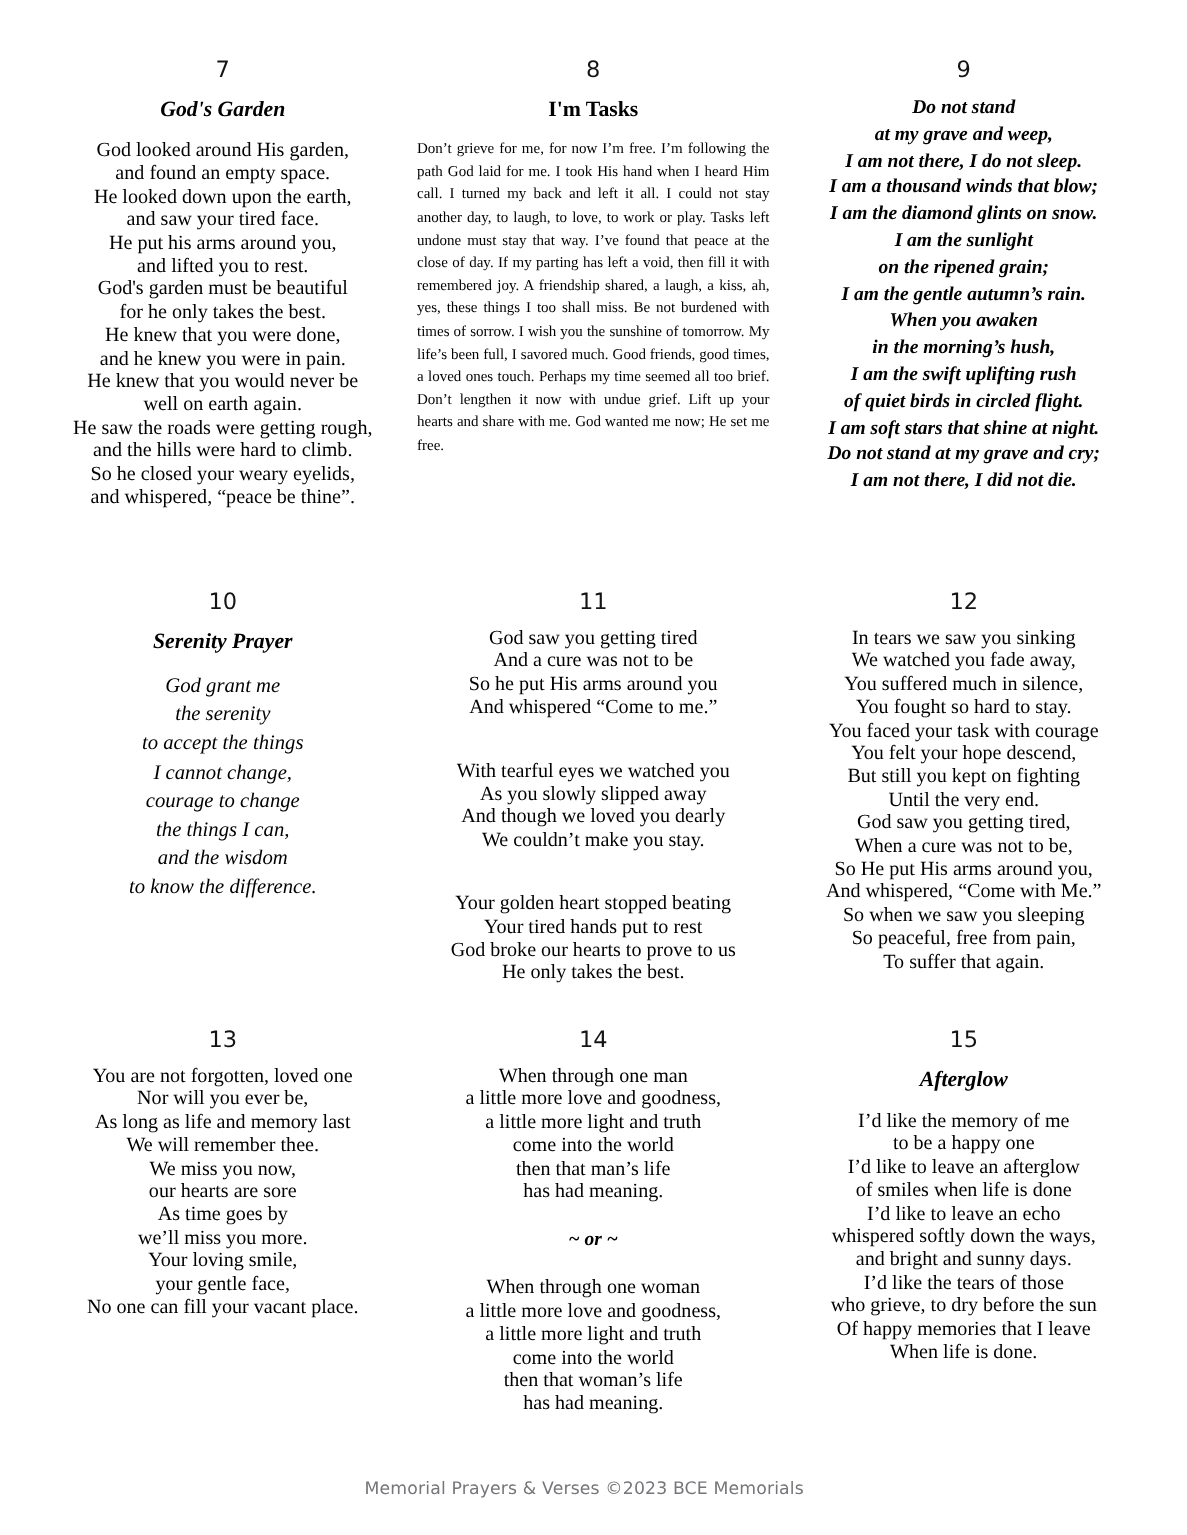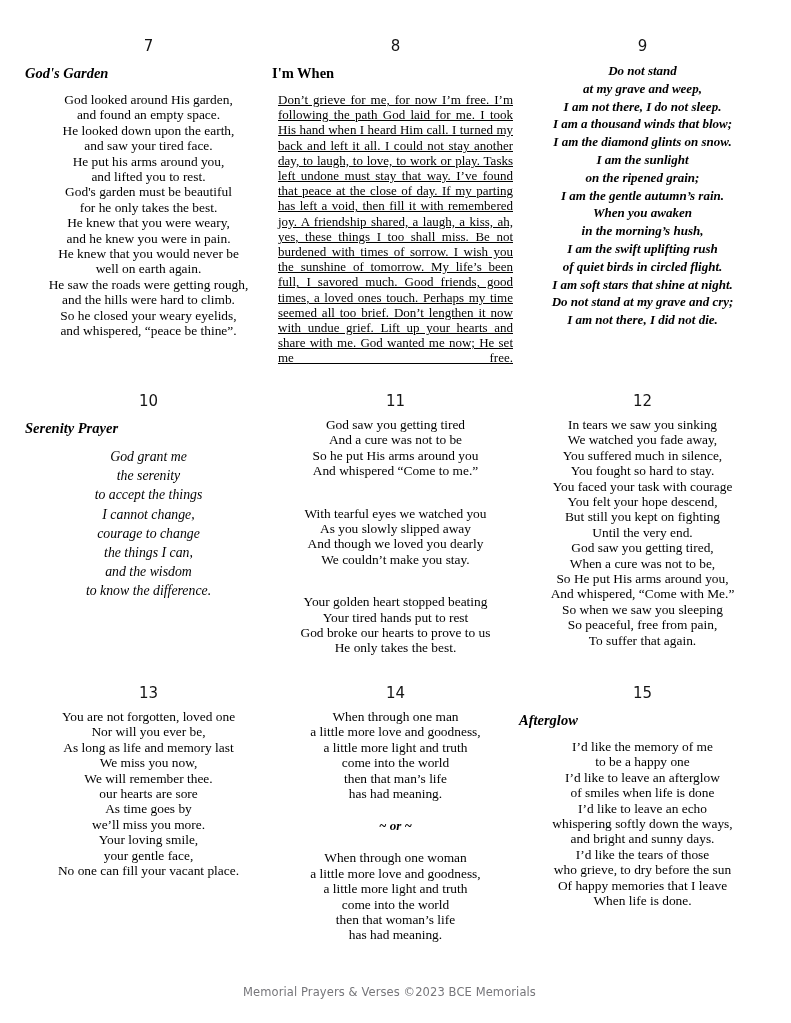--- a/index.html
+++ b/index.html
@@ -38,20 +38,21 @@
   .poem-number {
     font-family: "DejaVu Sans", sans-serif;
     font-size: 15px;
     text-align: center;
     color: #141414;
     letter-spacing: 0px;
     margin: 0 0 6px 0;
     line-height: 20px;
   }
   .poem-title {
+    text-align: center;
     font-size: 14.5px;
     margin: 8px 0 10px 0;
     line-height: 18px;
   }
   .poem-title.italic-bold {
     font-style: italic;
     font-weight: bold;
   }
   .poem-title.upright-bold {
     font-style: normal;
@@ -61,23 +62,22 @@
     font-size: 13.4px;
     line-height: 15.4px;
     text-align: center;
     margin: 0;
   }
   .poem-body.justified {
     text-align: justify;
     text-align-last: justify;
     padding: 0 6px;
     line-height: 15.2px;
-    font-size: 13px;
+    font-size: 10px;
     margin-top: 10px;
-    text-decoration: underline;
   }
   .poem-body.bold-italic {
     font-weight: bold;
     font-style: italic;
     font-size: 13px;
     line-height: 17.8px;
   }
   .poem-body.italic {
     font-style: italic;
     font-size: 13.8px;
@@ -123,34 +123,34 @@
         <div class="poem-body">
           <div class="stanza">
             <span class="line">God looked around His garden,</span>
             <span class="line">and found an empty space.</span>
             <span class="line">He looked down upon the earth,</span>
             <span class="line">and saw your tired face.</span>
             <span class="line">He put his arms around you,</span>
             <span class="line">and lifted you to rest.</span>
             <span class="line">God's garden must be beautiful</span>
             <span class="line">for he only takes the best.</span>
-            <span class="line">He knew that you were weary,</span>
+            <span class="line">He knew that you were done,</span>
             <span class="line">and he knew you were in pain.</span>
             <span class="line">He knew that you would never be</span>
             <span class="line">well on earth again.</span>
             <span class="line">He saw the roads were getting rough,</span>
             <span class="line">and the hills were hard to climb.</span>
             <span class="line">So he closed your weary eyelids,</span>
             <span class="line">and whispered, “peace be thine”.</span>
           </div>
         </div>
       </div>
       <div class="cell">
         <div class="poem-number">8</div>
-        <div class="poem-title upright-bold">I'm When</div>
+        <div class="poem-title upright-bold">I'm Tasks</div>
         <div class="poem-body justified">Don’t grieve for me, for now I’m free. I’m following the path God laid for me. I took His hand when I heard Him call. I turned my back and left it all. I could not stay another day, to laugh, to love, to work or play. Tasks left undone must stay that way. I’ve found that peace at the close of day. If my parting has left a void, then fill it with remembered joy. A friendship shared, a laugh, a kiss, ah, yes, these things I too shall miss. Be not burdened with times of sorrow. I wish you the sunshine of tomorrow. My life’s been full, I savored much. Good friends, good times, a loved ones touch. Perhaps my time seemed all too brief. Don’t lengthen it now with undue grief. Lift up your hearts and share with me. God wanted me now; He set me free.</div>
       </div>
       <div class="cell">
         <div class="poem-number">9</div>
         <div class="poem-body bold-italic">
           <div class="stanza">
             <span class="line">Do not stand</span>
             <span class="line">at my grave and weep,</span>
             <span class="line">I am not there, I do not sleep.</span>
             <span class="line">I am a thousand winds that blow;</span>
@@ -229,22 +229,22 @@
           </div>
         </div>
       </div>
       <div class="cell">
         <div class="poem-number">13</div>
         <div class="poem-body">
           <div class="stanza">
             <span class="line">You are not forgotten, loved one</span>
             <span class="line">Nor will you ever be,</span>
             <span class="line">As long as life and memory last</span>
+            <span class="line">We will remember thee.</span>
             <span class="line">We miss you now,</span>
-            <span class="line">We will remember thee.</span>
             <span class="line">our hearts are sore</span>
             <span class="line">As time goes by</span>
             <span class="line">we’ll miss you more.</span>
             <span class="line">Your loving smile,</span>
             <span class="line">your gentle face,</span>
             <span class="line">No one can fill your vacant place.</span>
           </div>
         </div>
       </div>
       <div class="cell">
@@ -272,21 +272,21 @@
       <div class="cell">
         <div class="poem-number">15</div>
         <div class="poem-title italic-bold">Afterglow</div>
         <div class="poem-body">
           <div class="stanza">
             <span class="line">I’d like the memory of me</span>
             <span class="line">to be a happy one</span>
             <span class="line">I’d like to leave an afterglow</span>
             <span class="line">of smiles when life is done</span>
             <span class="line">I’d like to leave an echo</span>
-            <span class="line">whispering softly down the ways,</span>
+            <span class="line">whispered softly down the ways,</span>
             <span class="line">and bright and sunny days.</span>
             <span class="line">I’d like the tears of those</span>
             <span class="line">who grieve, to dry before the sun</span>
             <span class="line">Of happy memories that I leave</span>
             <span class="line">When life is done.</span>
           </div>
         </div>
       </div>
     </div>
   <div class="footer">Memorial Prayers &amp; Verses  ©2023 BCE Memorials</div>

